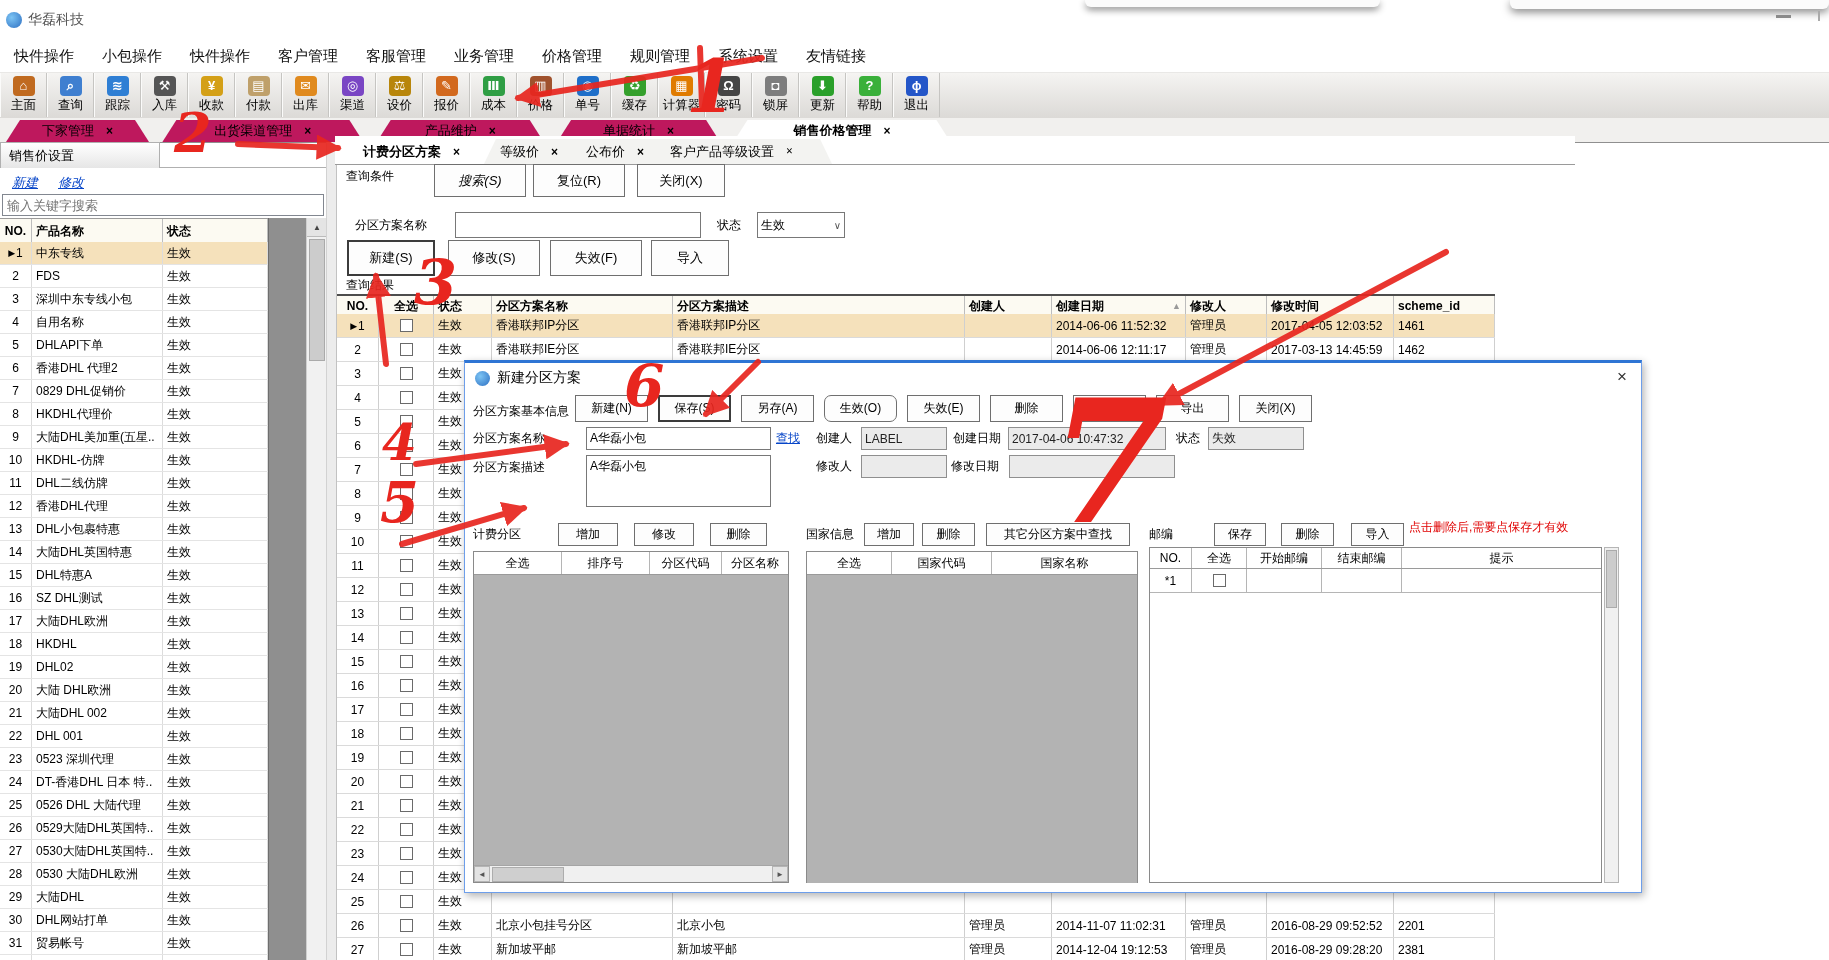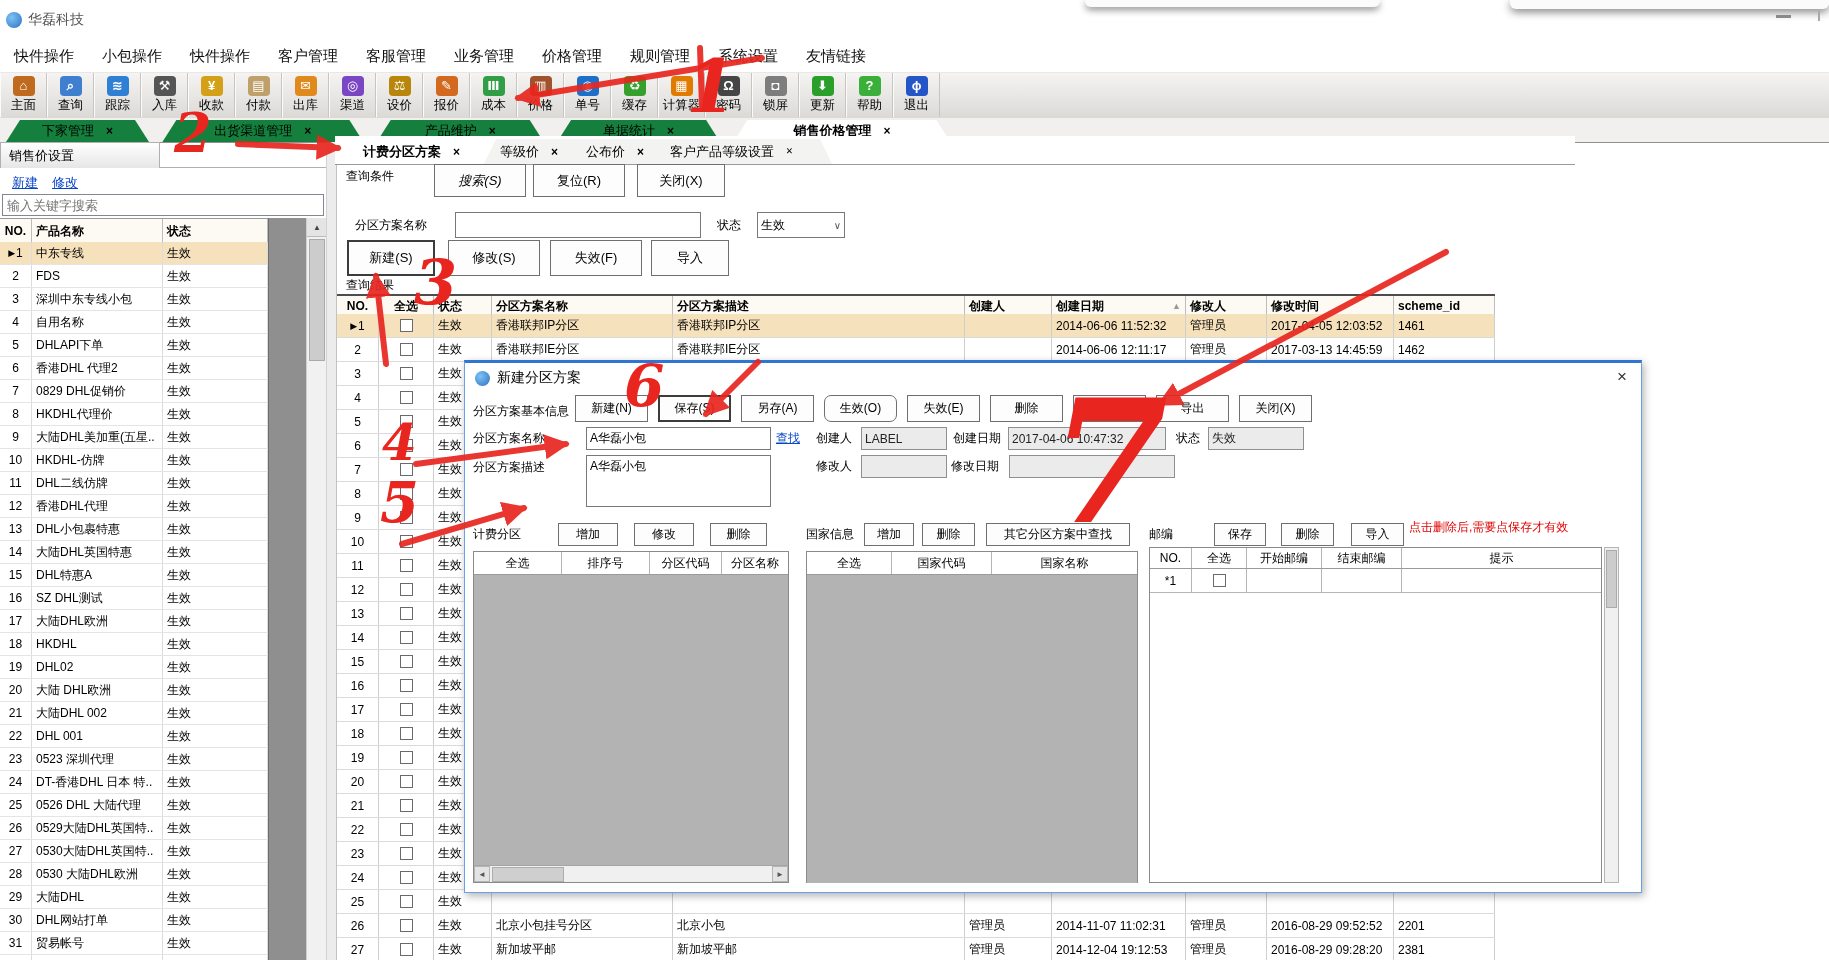--- a/index.html
+++ b/index.html
@@ -12,21 +12,21 @@
   .menu-item{padding:0 14px;font-size:15px;color:#111;cursor:default;}
   #toolbar{left:0;top:72px;width:1829px;height:46px;background:linear-gradient(#f5f4f2,#dbd9d6);
     border-top:1px solid #e9e8e6;border-bottom:1px solid #a9a9a9;display:flex;overflow:hidden;}
   .tbtn{width:45px;height:44px;border-right:1px solid #c6c5c2;border-left:1px solid #fbfbfa;
     display:flex;flex-direction:column;align-items:center;justify-content:center;cursor:pointer;}
   .ticon{width:22px;height:20px;border-radius:4px;color:#fff;font-size:13px;font-weight:bold;
     display:flex;align-items:center;justify-content:center;line-height:20px;}
   .tlabel{font-size:12.5px;margin-top:1px;white-space:nowrap;}
   
   #maintabs{left:0;top:118px;width:1829px;height:24px;background:#f1f0ee;border-bottom:1px solid #8f8f8f;}
-  .mtab{position:absolute;top:2px;height:22px;background:#15803d;display:flex;align-items:center;
+  .mtab{position:absolute;top:2px;height:22px;background:#be185d;display:flex;align-items:center;
     padding:0 36px;clip-path:polygon(14px 0,calc(100% - 14px) 0,100% 100%,0 100%);
     filter:drop-shadow(0 0 1px #8a8a8a);font-size:13px;cursor:pointer;white-space:nowrap;}
   .mtab.active{background:#fff;font-weight:bold;}
   .tab-x{margin-left:12px;font-weight:bold;font-size:12px;}
   .stab{position:absolute;top:3px;height:25px;background:#f3f3f1;display:flex;align-items:center;
     padding:0 16px;clip-path:polygon(12px 0,calc(100% - 12px) 0,100% 100%,0 100%);
     filter:drop-shadow(0 0 1px #8a8a8a);font-size:13px;cursor:pointer;white-space:nowrap;}
   .stab.active{background:#fff;font-weight:bold;}
   
   .btn{position:absolute;background:#fdfdfd;border:1px solid #6f6f6f;display:flex;align-items:center;
@@ -248,21 +248,21 @@
     <span>销售价格管理</span>
       <span class="tab-x">×</span>
   </div>
 </div>
 
 <div class="abs" style="left:0;top:142px;width:160px;height:26px;background:linear-gradient(#ffffff,#e6e6e6);border:1px solid #b0b0b0;border-bottom:none;box-sizing:border-box;display:flex;align-items:center;padding-left:8px;font-size:13px;">
   <span>销售价设置</span>
 </div>
 <div class="abs" style="left:160px;top:167px;width:175px;height:1px;background:#b0b0b0;"></div>
 
-<div class="abs flexc" style="left:12px;top:174px;height:18px;gap:14px;">
+<div class="abs flexc" style="left:12px;top:174px;height:18px;gap:20px;font-style:italic;">
   <span class="link">新建</span>
   <span class="link">修改</span>
 </div>
 
 <input class="abs" style="left: 2px; top: 194px; width: 322px; height: 22px; border: 1px solid rgb(130, 135, 144); box-sizing: border-box; font-size: 13px; padding: 0px 4px; font-family: inherit; color: rgb(51, 51, 51);" placeholder="输入关键字搜索">
 
 <div class="abs lrow lhead" style="left:0;top:218px;width:268px;height:24px;">
   <div class="lc lw0" style="font-weight:bold;">NO.</div>
   <div class="lc lw1">产品名称</div>
   <div class="lc lw2">状态</div>

